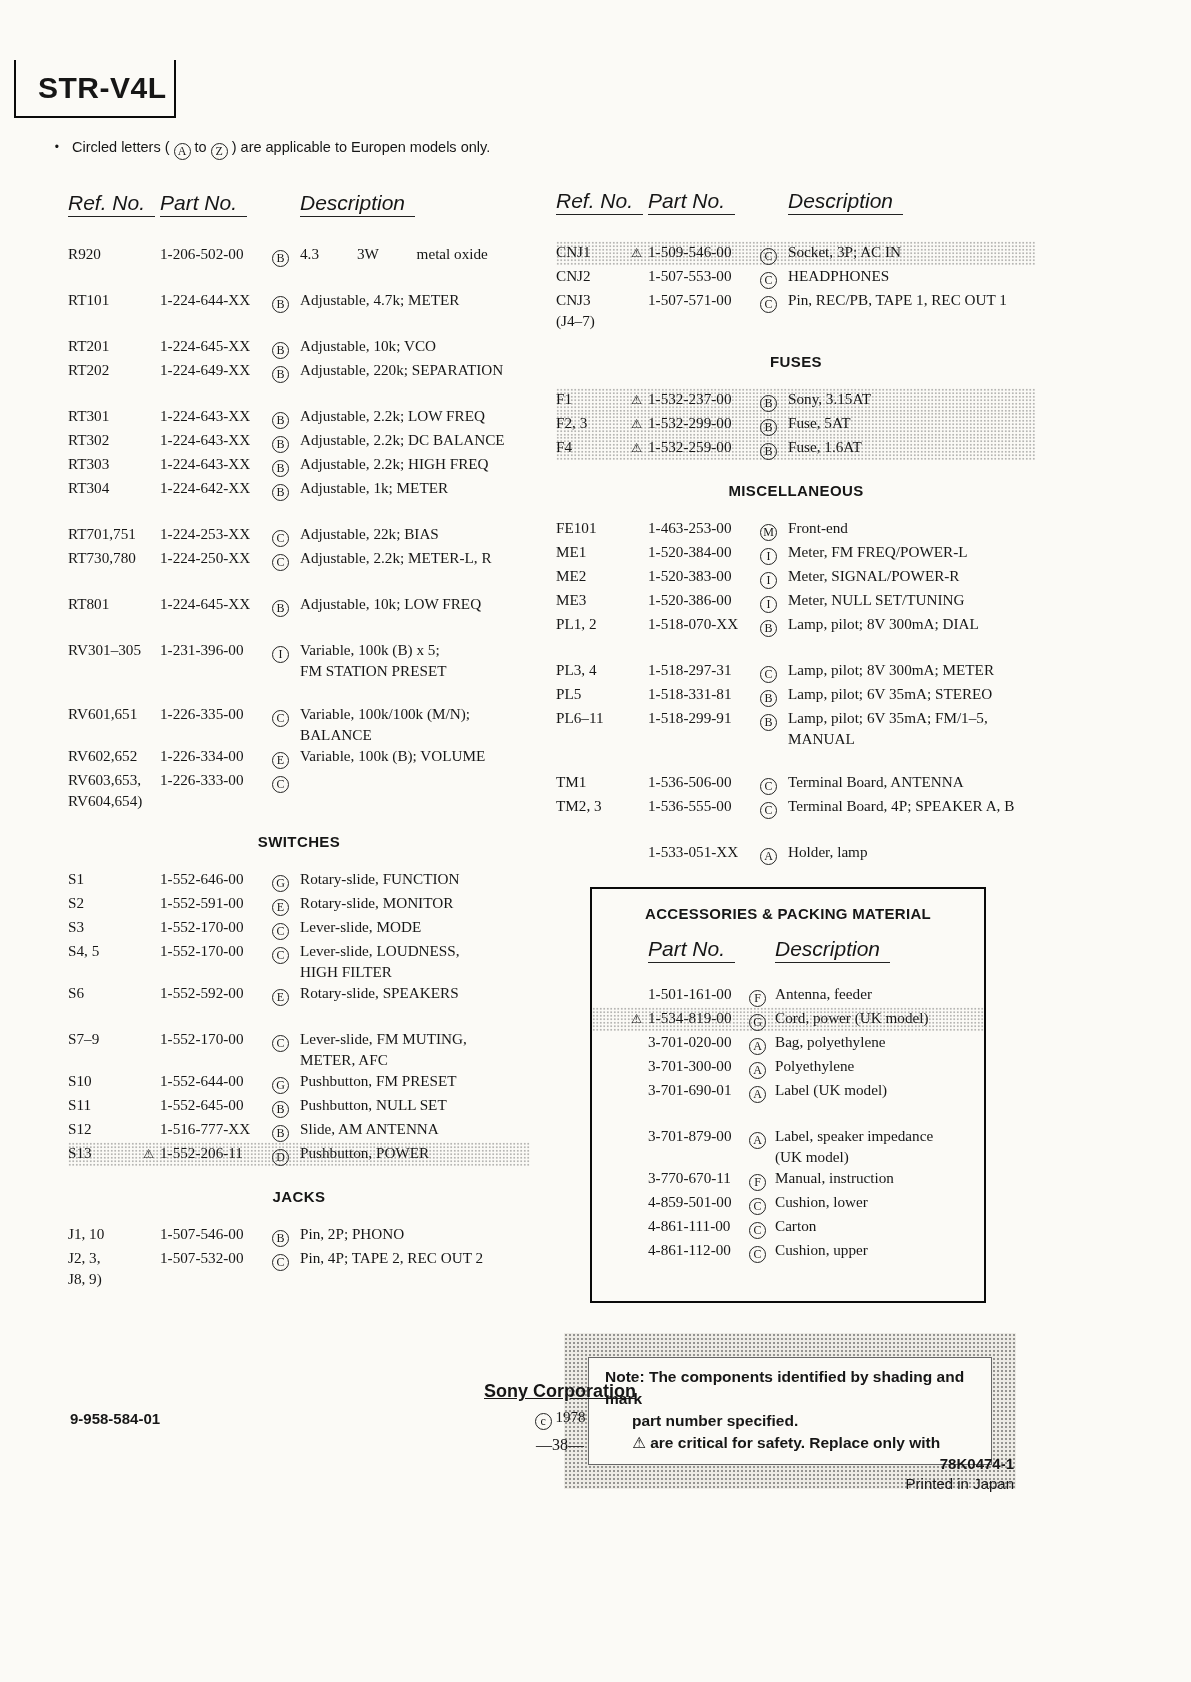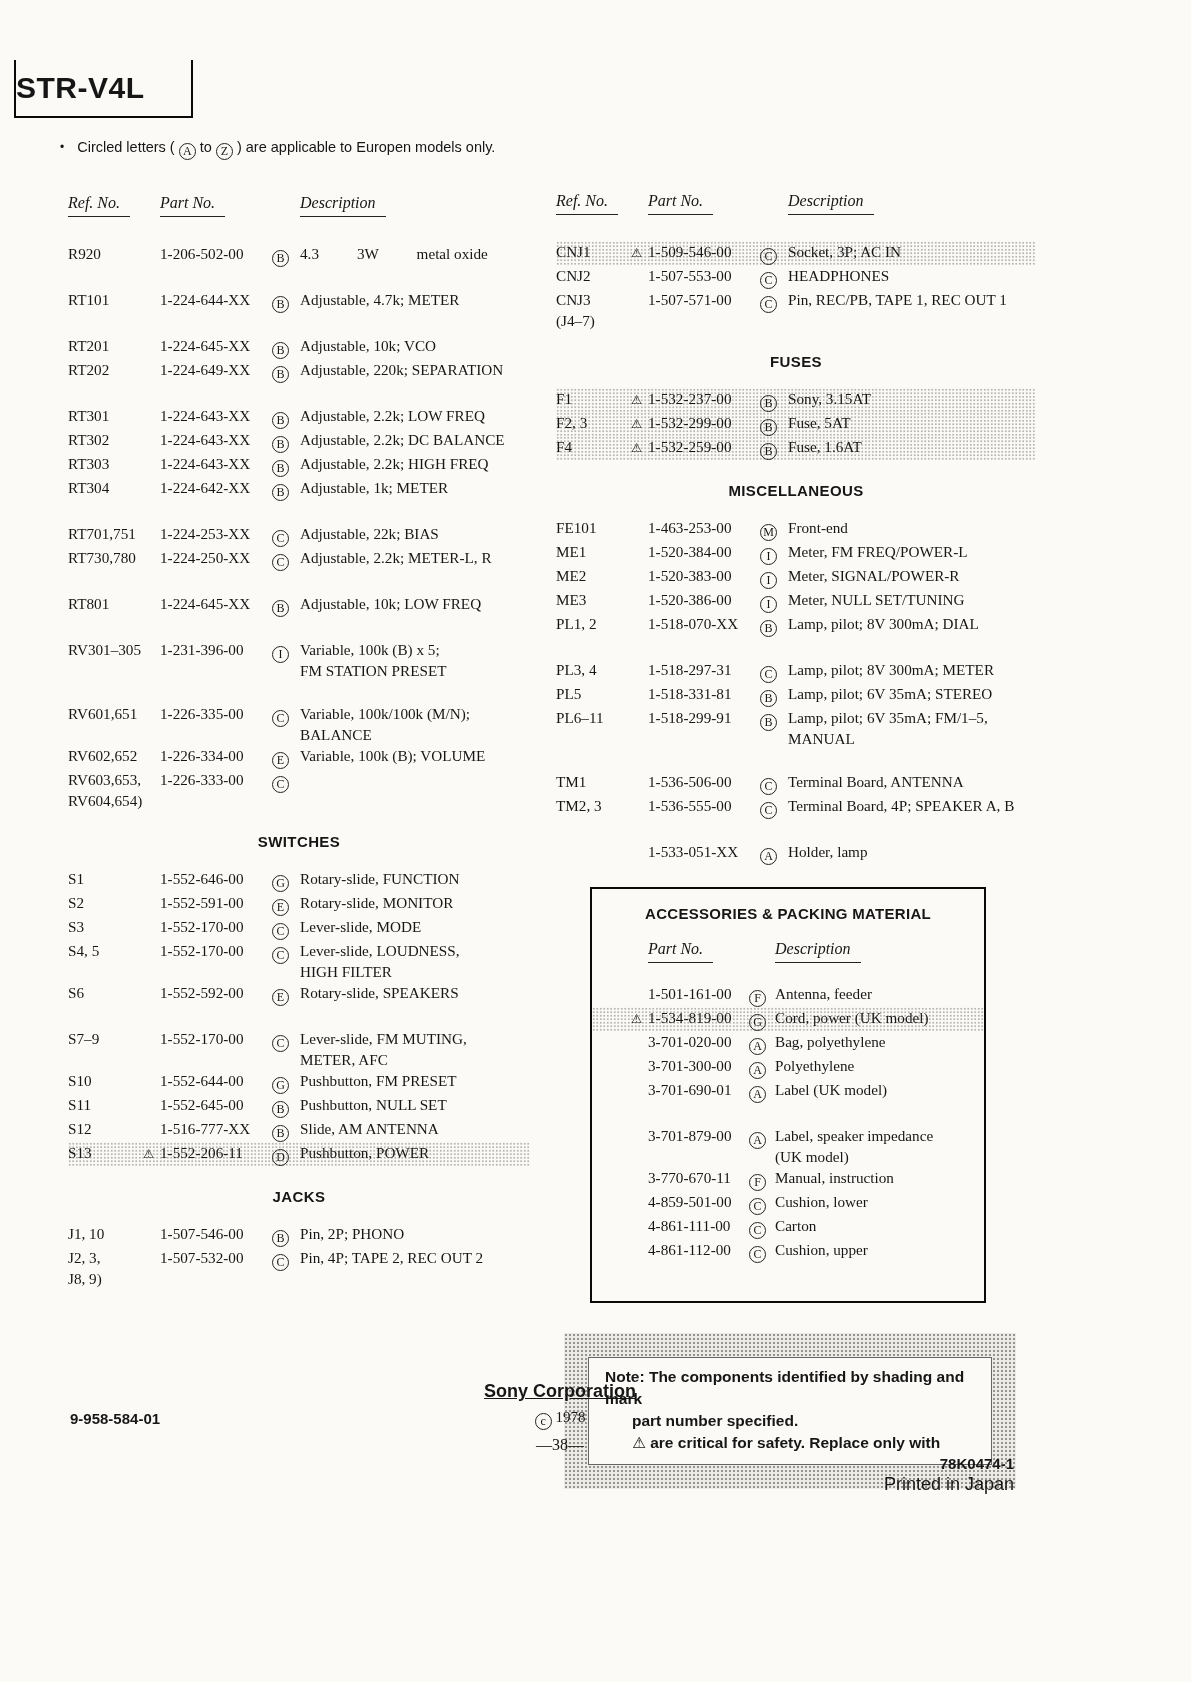--- a/index.html
+++ b/index.html
@@ -1,31 +1,31 @@
 <!DOCTYPE html>
 <html><head>
 <meta charset="utf-8">
 <style>
   html,body{margin:0;padding:0;background:#e9e8e4;}
   .page{position:relative;width:1191px;height:1682px;background:#fbfaf6;overflow:hidden;color:#161616;}
 
-  .model-box{position:absolute;left:14px;top:60px;width:179px;height:58px;border:2.5px solid #0a0a0a;border-top:none;display:flex;align-items:center;padding-left:0;box-sizing:border-box;background:#fbfaf6;}
+  .model-box{position:absolute;left:14px;top:60px;width:162px;height:58px;border:2.5px solid #0a0a0a;border-top:none;display:flex;align-items:center;padding-left:22px;box-sizing:border-box;background:#fbfaf6;}
   .model-box .model-txt{font:bold 30px "Liberation Sans",sans-serif;letter-spacing:.5px;}
 
-  .top-note{position:absolute;left:60px;top:136px;width:430px;font:14.5px "Liberation Sans",sans-serif;line-height:23px;padding-left:27px;text-indent:-27px;}
+  .top-note{position:absolute;left:44px;top:136px;width:430px;font:14.5px "Liberation Sans",sans-serif;line-height:23px;padding-left:27px;text-indent:-27px;text-align:center;}
   .bullet{margin-right:13px;font-size:12px;vertical-align:1px;}
 
   .circ{display:inline-flex;align-items:center;justify-content:center;width:17px;height:17px;border:1.2px solid #222;border-radius:50%;font:12px "Liberation Serif",serif;text-indent:0;vertical-align:-3px;box-sizing:border-box;background:transparent;}
 
   .col{position:absolute;font-family:"Liberation Serif",serif;font-size:15.2px;line-height:21px;}
   .col-left{left:68px;top:192px;width:462px;}
   .col-right{left:556px;top:190px;width:480px;}
 
   .thead{display:grid;grid-template-columns:92px 140px auto;margin-bottom:26px;}
-  .hu{font-style:italic;font-size:16px;font-family:Liberation Serif, serif;border-bottom:1.4px solid #222;padding:0 10px 3px 0;justify-self:start;}
+  .hu{font-style:italic;font-size:21px;font-family:Liberation Sans, sans-serif;border-bottom:1.4px solid #222;padding:0 10px 3px 0;justify-self:start;}
 
   .pgroup{margin-bottom:22px;}
   .prow{display:grid;grid-template-columns:92px 112px 28px auto;}
   .arow{display:grid;grid-template-columns:101px 26px auto;padding-left:56px;}
   .c-ref,.c-desc{white-space:pre-wrap;}
   .c-part{white-space:nowrap;}
   .hz{display:inline-block;width:17px;margin-left:-17px;font-family:"DejaVu Sans",sans-serif;font-size:12.5px;}
   .shaded{background-image:radial-gradient(rgba(70,70,70,.38) .9px,transparent 1.1px);background-size:3.5px 3.5px;}
 
   .sec-h{text-align:center;font:bold 15px "Liberation Sans",sans-serif;letter-spacing:.4px;margin:16px 0 18px;}
@@ -38,21 +38,21 @@
   .note-inner{background:#fbfaf6;border:1px solid #666;padding:8px 10px 10px 16px;}
   .note-line{font:bold 15.5px "Liberation Sans","DejaVu Sans",sans-serif;line-height:22px;}
   .note-line.indent{padding-left:27px;}
 
   .f-doc{position:absolute;left:70px;top:1410px;font:bold 15px "Liberation Sans",sans-serif;text-align:center;}
   .f-center{position:absolute;left:0;top:1381px;width:1120px;text-align:center;}
   .f-company{font:bold 18px "Liberation Sans",sans-serif;text-decoration:underline;}
   .f-copy{margin-top:7px;font:15px "Liberation Serif",serif;}
   .f-page{margin-top:6px;font:16px "Liberation Serif",serif;}
   .f-right{position:absolute;right:177px;top:1454px;text-align:right;font:bold 15px "Liberation Sans",sans-serif;line-height:20px;}
-  .f-right .printed{font-weight:normal;font-size:18px;}
+  .f-right .printed{font-weight:normal;font-size:15px;}
 </style>
 </head>
 <body>
 
 <div class="page">
 
   <div class="model-box">
     <span class="model-txt">STR-V4L</span>
   </div>
 

